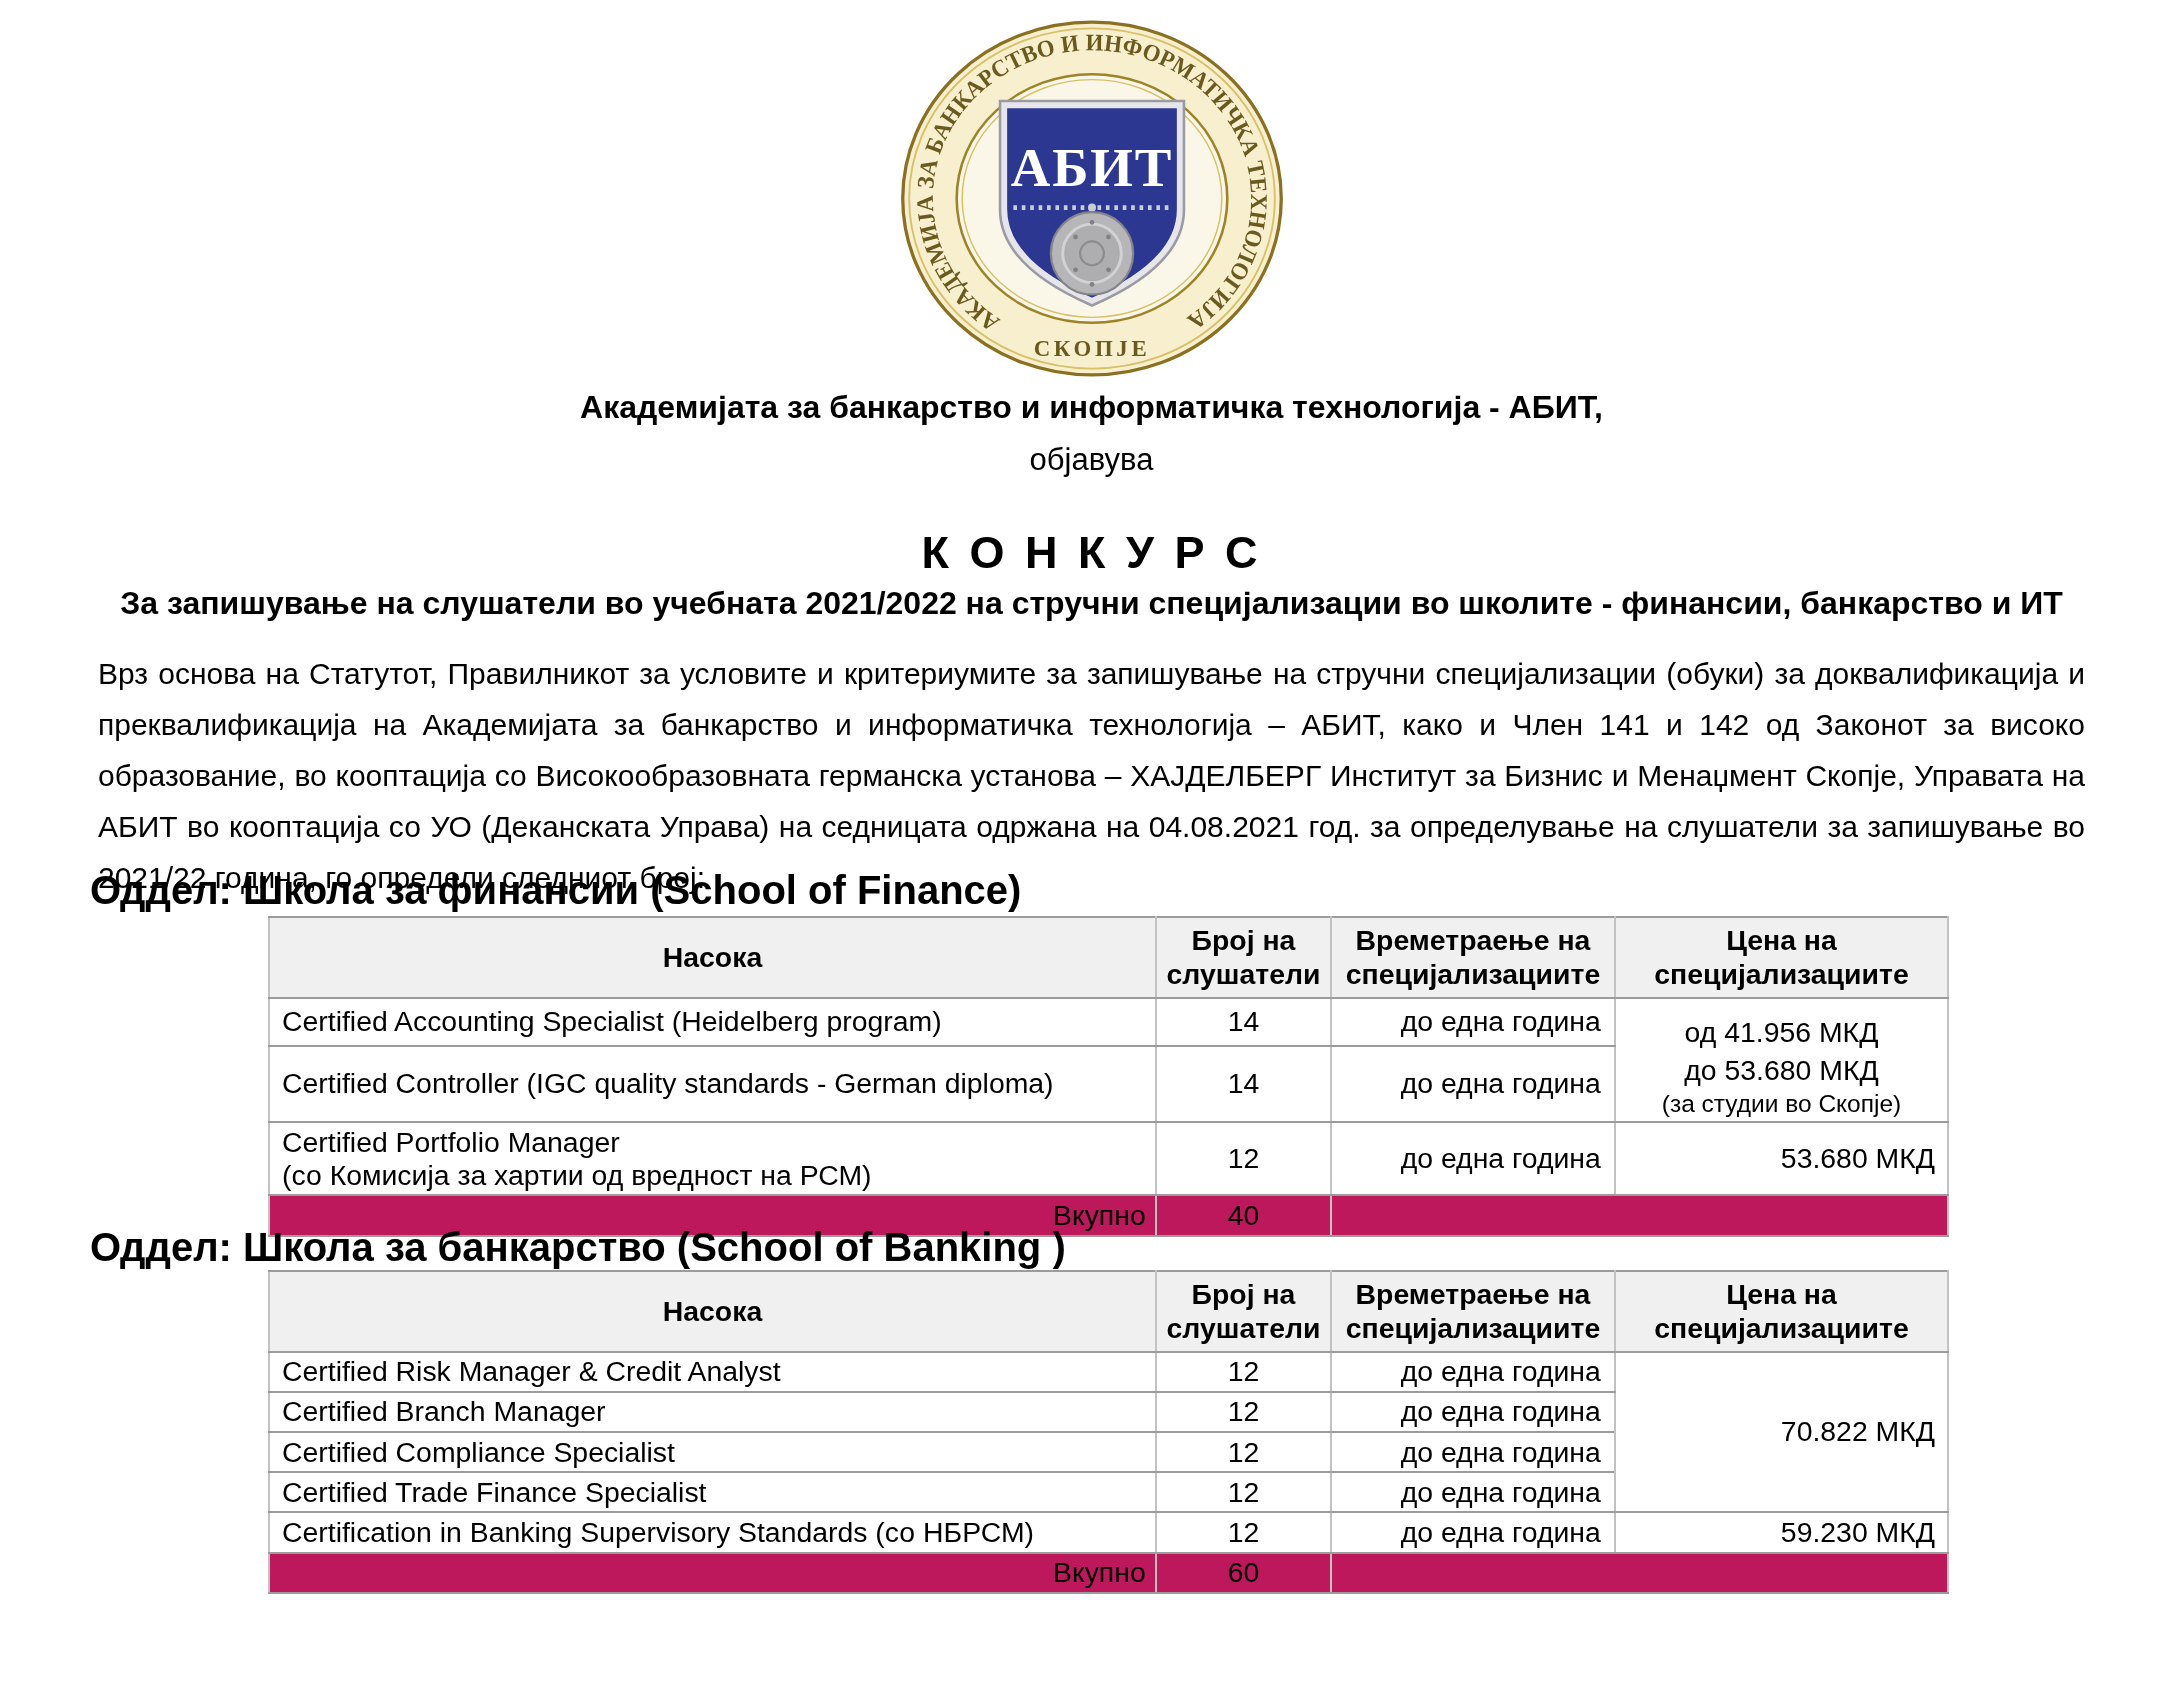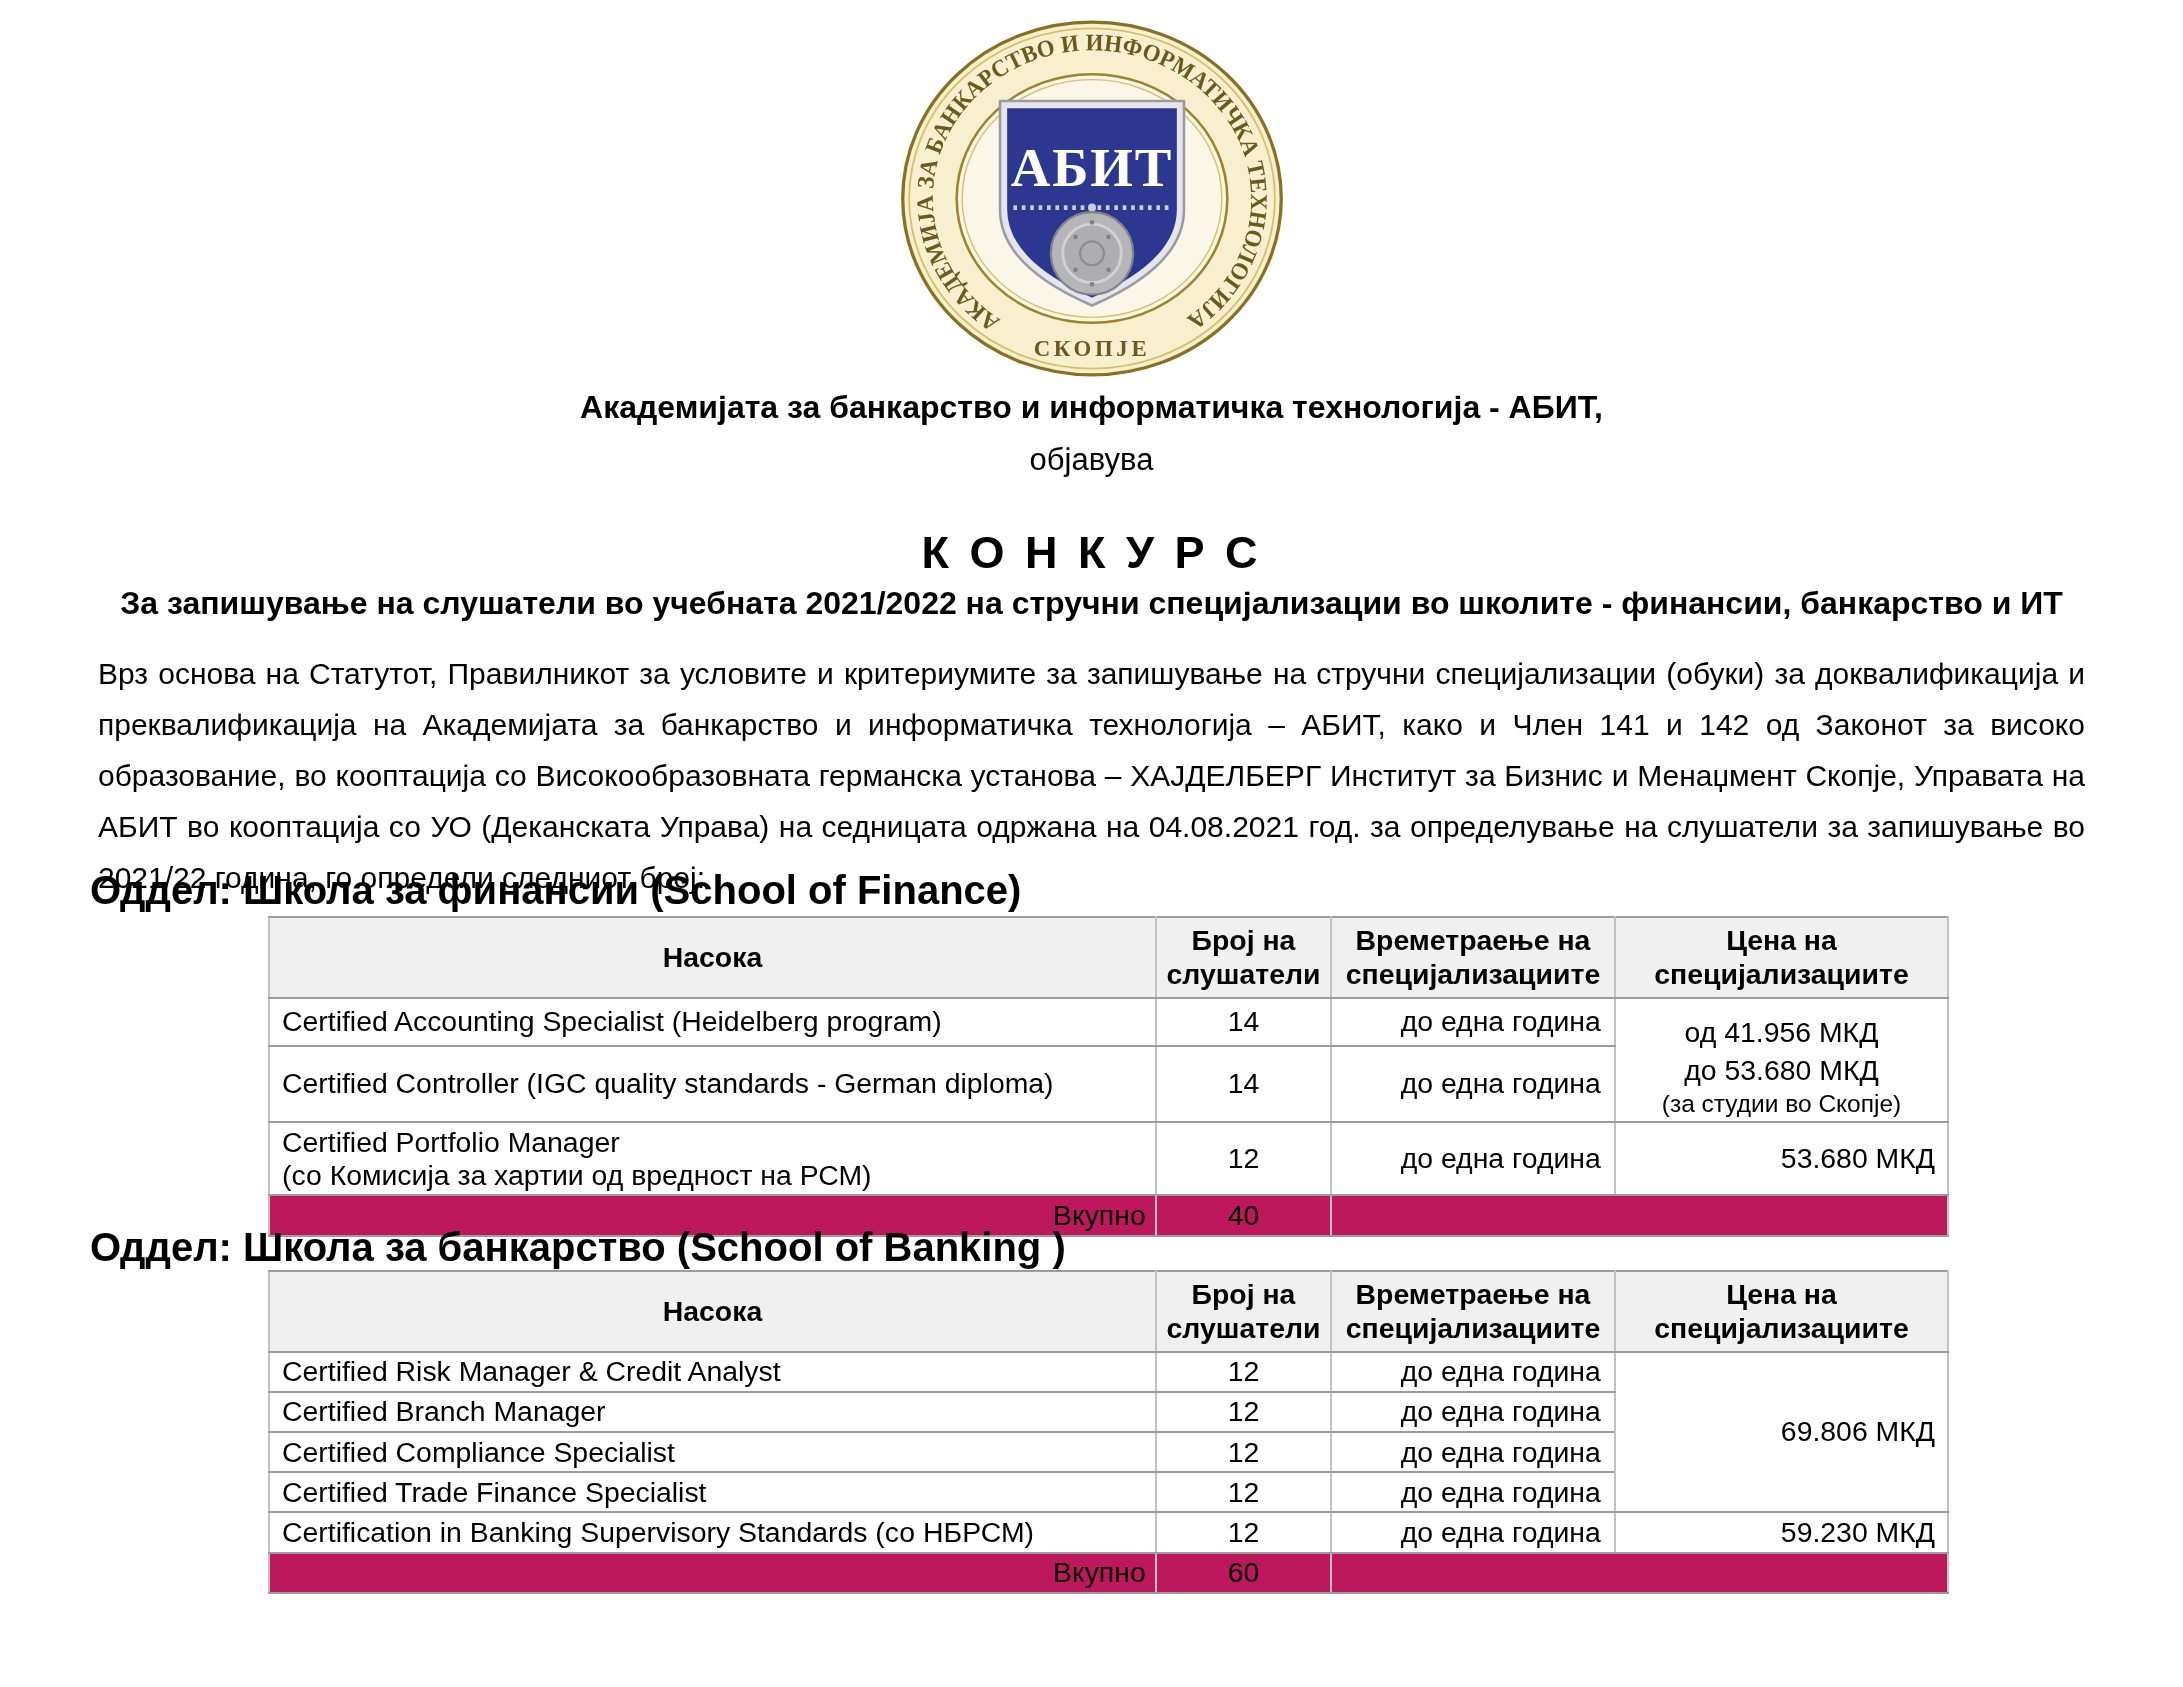--- a/index.html
+++ b/index.html
@@ -183,21 +183,21 @@
 специјализациите</th>
         <th>Цена на
 специјализациите</th>
       </tr>
     </thead>
     <tbody>
       <tr style="height:37px">
         <td class="name">Certified Risk Manager &amp; Credit Analyst</td>
         <td class="num">12</td>
         <td class="dur">до една година</td>
-        <td class="price" rowspan="4">69.806 МКД</td>
+        <td class="price" rowspan="4">70.822 МКД</td>
       </tr>
       <tr style="height:37px">
         <td class="name">Certified Branch Manager</td>
         <td class="num">12</td>
         <td class="dur">до една година</td>
       </tr>
       <tr style="height:37px">
         <td class="name">Certified Compliance Specialist</td>
         <td class="num">12</td>
         <td class="dur">до една година</td>

